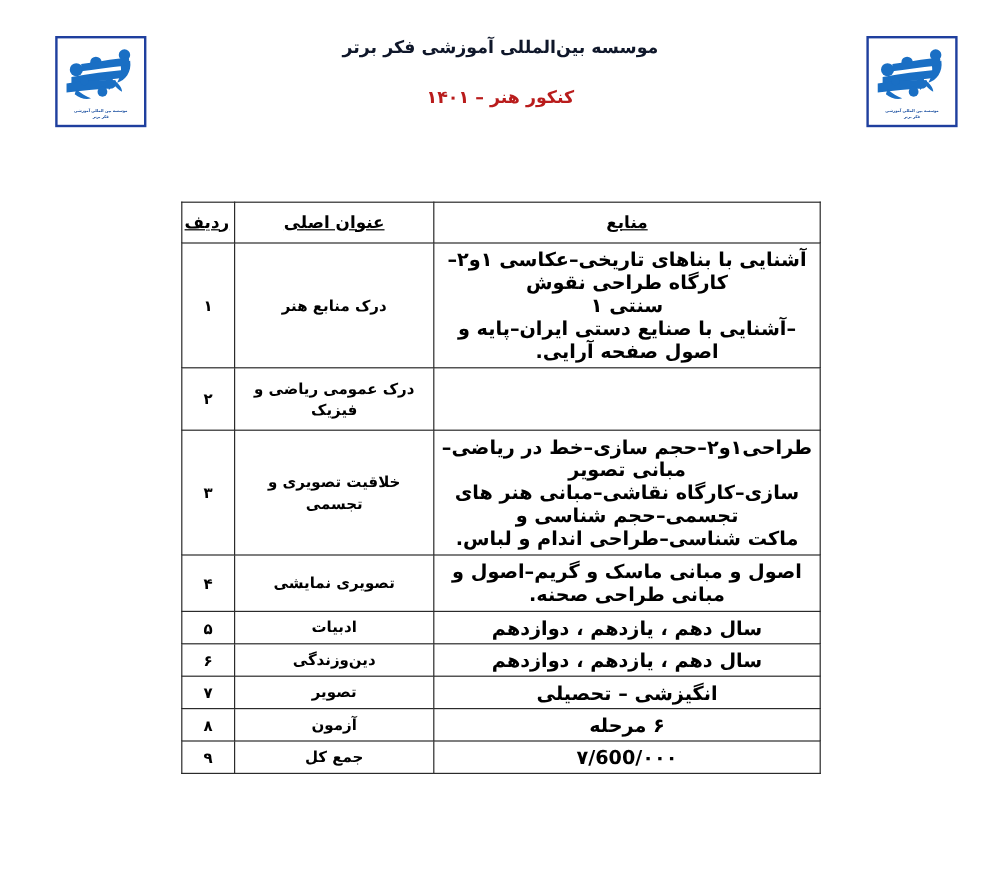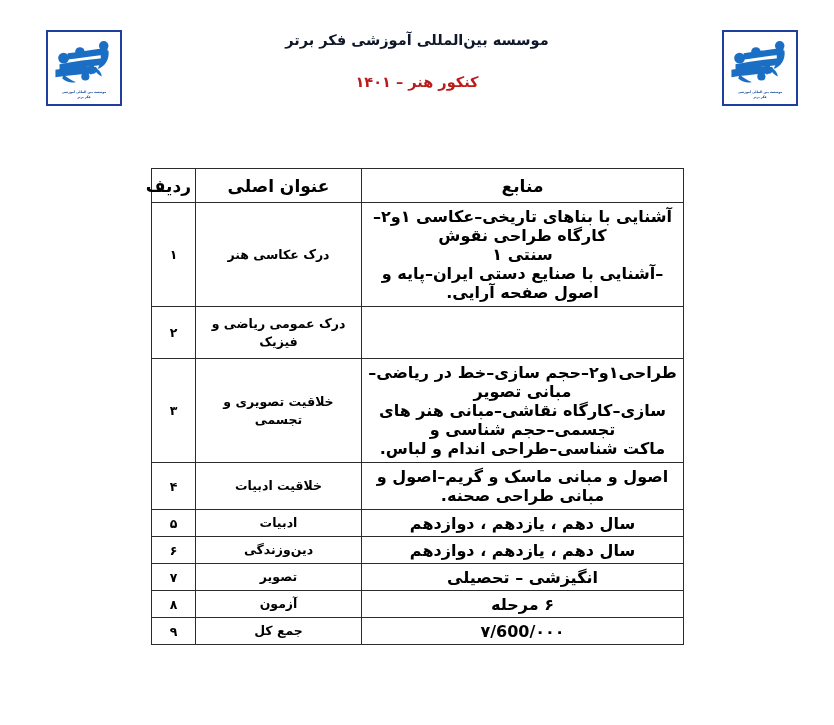--- a/index.html
+++ b/index.html
@@ -94,23 +94,24 @@
   table.syllabus th {
     border: 1px solid #2b2b2b;
     text-align: center;
     vertical-align: middle;
     font-weight: bold;
     color: #000;
     padding: 4px 6px;
     box-sizing: border-box;
   }
   table.syllabus th {
-    font-size: 17px;
+    font-size: 14px;
     height: 34px;
     padding: 6px 4px;
+    text-decoration: underline;
   }
   .col-sources { width: 322px; }
   .col-title   { width: 166px; }
   .col-index   { width: 44px; }
 
   td.cell-sources {
     font-size: 16px;
     line-height: 19px;
     padding: 6px 8px;
   }
@@ -197,21 +198,21 @@
         <th>ردیف</th>
       </tr>
     </thead>
     <tbody>
       <tr class="r1">
         <td class="cell-sources">
           <div>آشنایی با بناهای تاریخی–عکاسی ۱و۲–کارگاه طراحی نقوش</div>
           <div>سنتی ۱</div>
           <div>–آشنایی با صنایع دستی ایران–پایه و اصول صفحه آرایی.</div>
         </td>
-        <td class="cell-title">درک عکاسی هنر</td>
+        <td class="cell-title">درک منابع هنر</td>
         <td class="cell-index">۱</td>
       </tr>
       <tr class="r2">
         <td class="cell-sources">
           <div></div>
         </td>
         <td class="cell-title">درک عمومی ریاضی و فیزیک</td>
         <td class="cell-index">۲</td>
       </tr>
       <tr class="r3">
@@ -220,21 +221,21 @@
           <div>سازی–کارگاه نقاشی–مبانی هنر های تجسمی–حجم شناسی و</div>
           <div>ماکت شناسی–طراحی اندام و لباس.</div>
         </td>
         <td class="cell-title">خلاقیت تصویری و تجسمی</td>
         <td class="cell-index">۳</td>
       </tr>
       <tr class="r4">
         <td class="cell-sources">
           <div>اصول و مبانی ماسک و گریم–اصول و مبانی طراحی صحنه.</div>
         </td>
-        <td class="cell-title">خلاقیت ادبیات</td>
+        <td class="cell-title">تصویری نمایشی</td>
         <td class="cell-index">۴</td>
       </tr>
       <tr class="r5">
         <td class="cell-sources">
           <div>سال دهم ، یازدهم ، دوازدهم</div>
         </td>
         <td class="cell-title">ادبیات</td>
         <td class="cell-index">۵</td>
       </tr>
       <tr class="r6">

